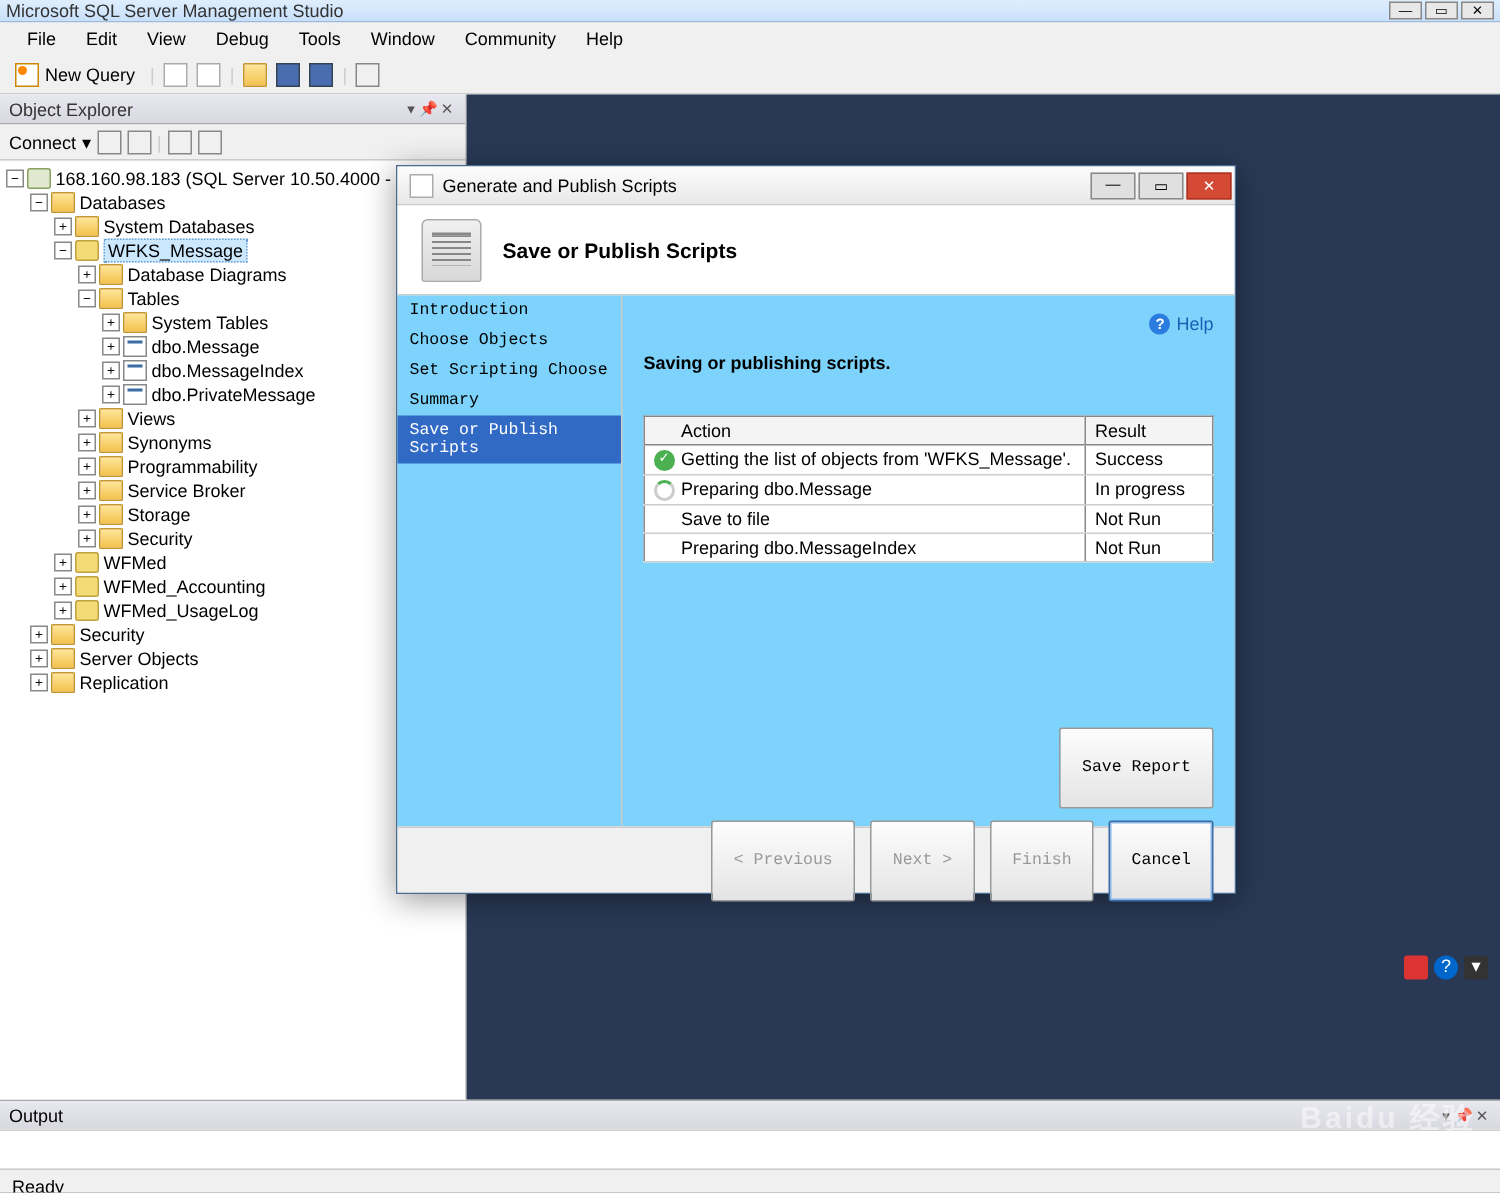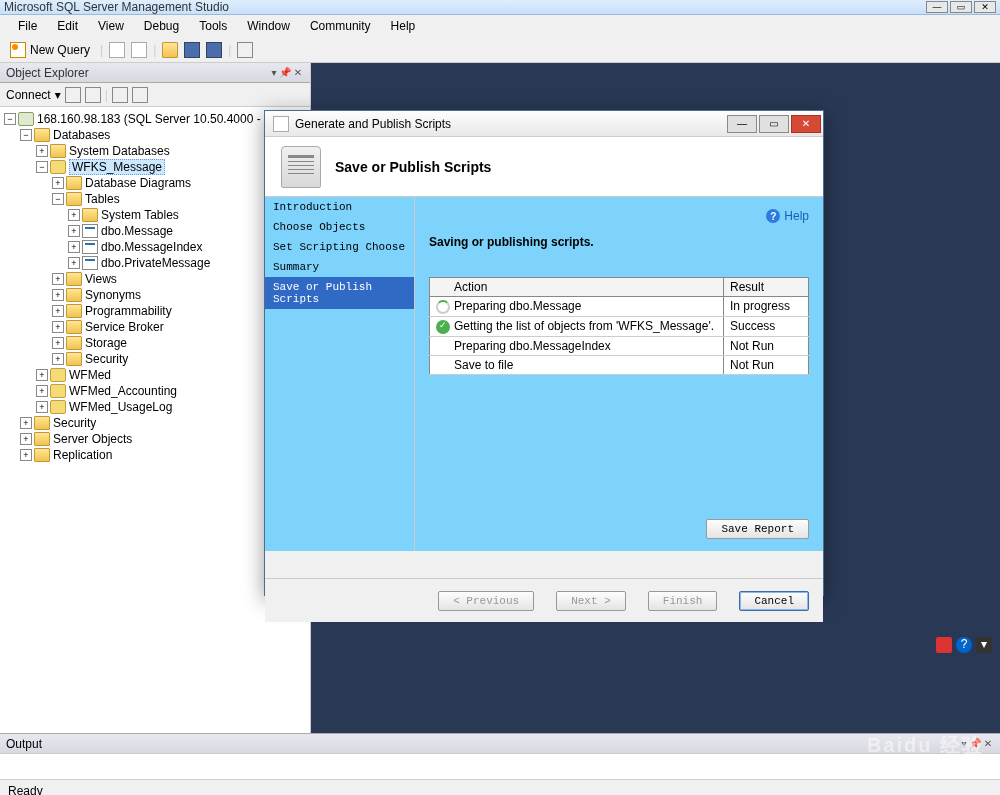--- a/index.html
+++ b/index.html
@@ -55,23 +55,23 @@
 .progress-table { margin-top: 28px; border: 1px solid #888; width: 100%; border-collapse: collapse; background: #fff; }
 .progress-table th { background: #f4f4f4; text-align: left; padding: 2px 6px; border-bottom: 1px solid #888; font-weight: normal; }
 .progress-table td { padding: 2px 6px; border-bottom: 1px solid #ccc; }
 .progress-table th:last-child, .progress-table td:last-child { border-left: 1px solid #888; width: 85px; }
 .status-icon { width: 14px; height: 14px; border-radius: 50%; display: inline-block; margin-right: 4px; vertical-align: middle; }
 .status-success { background: #4caf50; position:relative; }
 .status-success::after{content:'✓';position:absolute;color:#fff;font-size:9px;left:3px;top:0;}
 .status-progress { border: 2px solid #ccc; border-top-color: #4caf50; }
 .table-wrap { flex: 1; }
 .save-report-row { text-align: right; margin-top: 6px; }
-.dlg-btn { padding: 3px 14px; background: linear-gradient(#fdfdfd,#e4e4e4); border: 1px solid #999; border-radius: 2px; font-family: "Courier New", monospace; font-size: 11px; cursor: default; }
+.dlg-btn { padding: 20px 14px; background: linear-gradient(#fdfdfd,#e4e4e4); border: 1px solid #999; border-radius: 2px; font-family: "Courier New", monospace; font-size: 11px; cursor: default; }
 .dlg-btn:disabled, .dlg-btn.disabled { color: #999; }
-.dialog-footer { height: 44px; display: flex; align-items: center; justify-content: flex-end; gap: 22px; padding-right: 14px; border-top: 1px solid #ccc; background: #f0f0f0; margin-top: 27px; }
+.dialog-footer { height: 44px; display: flex; align-items: center; justify-content: flex-end; gap: 10px; padding-right: 14px; border-top: 1px solid #ccc; background: #f0f0f0; }
 .dlg-btn.default { border: 1px solid #3a6ea5; box-shadow: 0 0 0 1px #8ab6e8 inset; }
 .tray { position: absolute; right: 8px; bottom: 80px; display: flex; gap: 4px; align-items: center; }
 .tray-icon { width: 16px; height: 16px; border-radius: 2px; }
 .watermark { position: absolute; right: 16px; bottom: 36px; color: rgba(255,255,255,.5); font-size: 20px; font-weight: bold; pointer-events: none; letter-spacing: 2px; }
 .watermark-sub { position: absolute; right: 16px; bottom: 22px; color: rgba(255,255,255,.35); font-size: 11px; pointer-events: none; }
 .pin-icon, .x-icon, .dd-icon { width: 12px; height: 12px; display: inline-flex; align-items: center; justify-content: center; font-size: 10px; color: #555; }
 </style>
 </head>
 <body>
 
@@ -300,33 +300,33 @@
       <div class="table-wrap">
         <table class="progress-table">
           <thead>
               <tr>
             <th><span style="display:inline-block;width:18px"></span><span>Action</span></th>
             <th>Result</th>
           </tr>
             </thead>
           <tbody>
             <tr>
+                <td><span class="status-icon status-success"></span><span>Getting the list of objects from 'WFKS_Message'.</span></td>
+                <td>Success</td>
+              </tr>
+            <tr>
                 <td><span class="status-icon status-progress"></span><span>Preparing dbo.Message</span></td>
                 <td>In progress</td>
               </tr>
             <tr>
-                <td><span class="status-icon status-success"></span><span>Getting the list of objects from 'WFKS_Message'.</span></td>
-                <td>Success</td>
+                <td><span style="display:inline-block;width:18px"></span><span>Save to file</span></td>
+                <td>Not Run</td>
               </tr>
             <tr>
                 <td><span style="display:inline-block;width:18px"></span><span>Preparing dbo.MessageIndex</span></td>
-                <td>Not Run</td>
-              </tr>
-            <tr>
-                <td><span style="display:inline-block;width:18px"></span><span>Save to file</span></td>
                 <td>Not Run</td>
               </tr>
           </tbody>
         </table>
       </div>
       <div class="save-report-row">
         <button class="dlg-btn">Save Report</button>
       </div>
     </div>
   </div>

